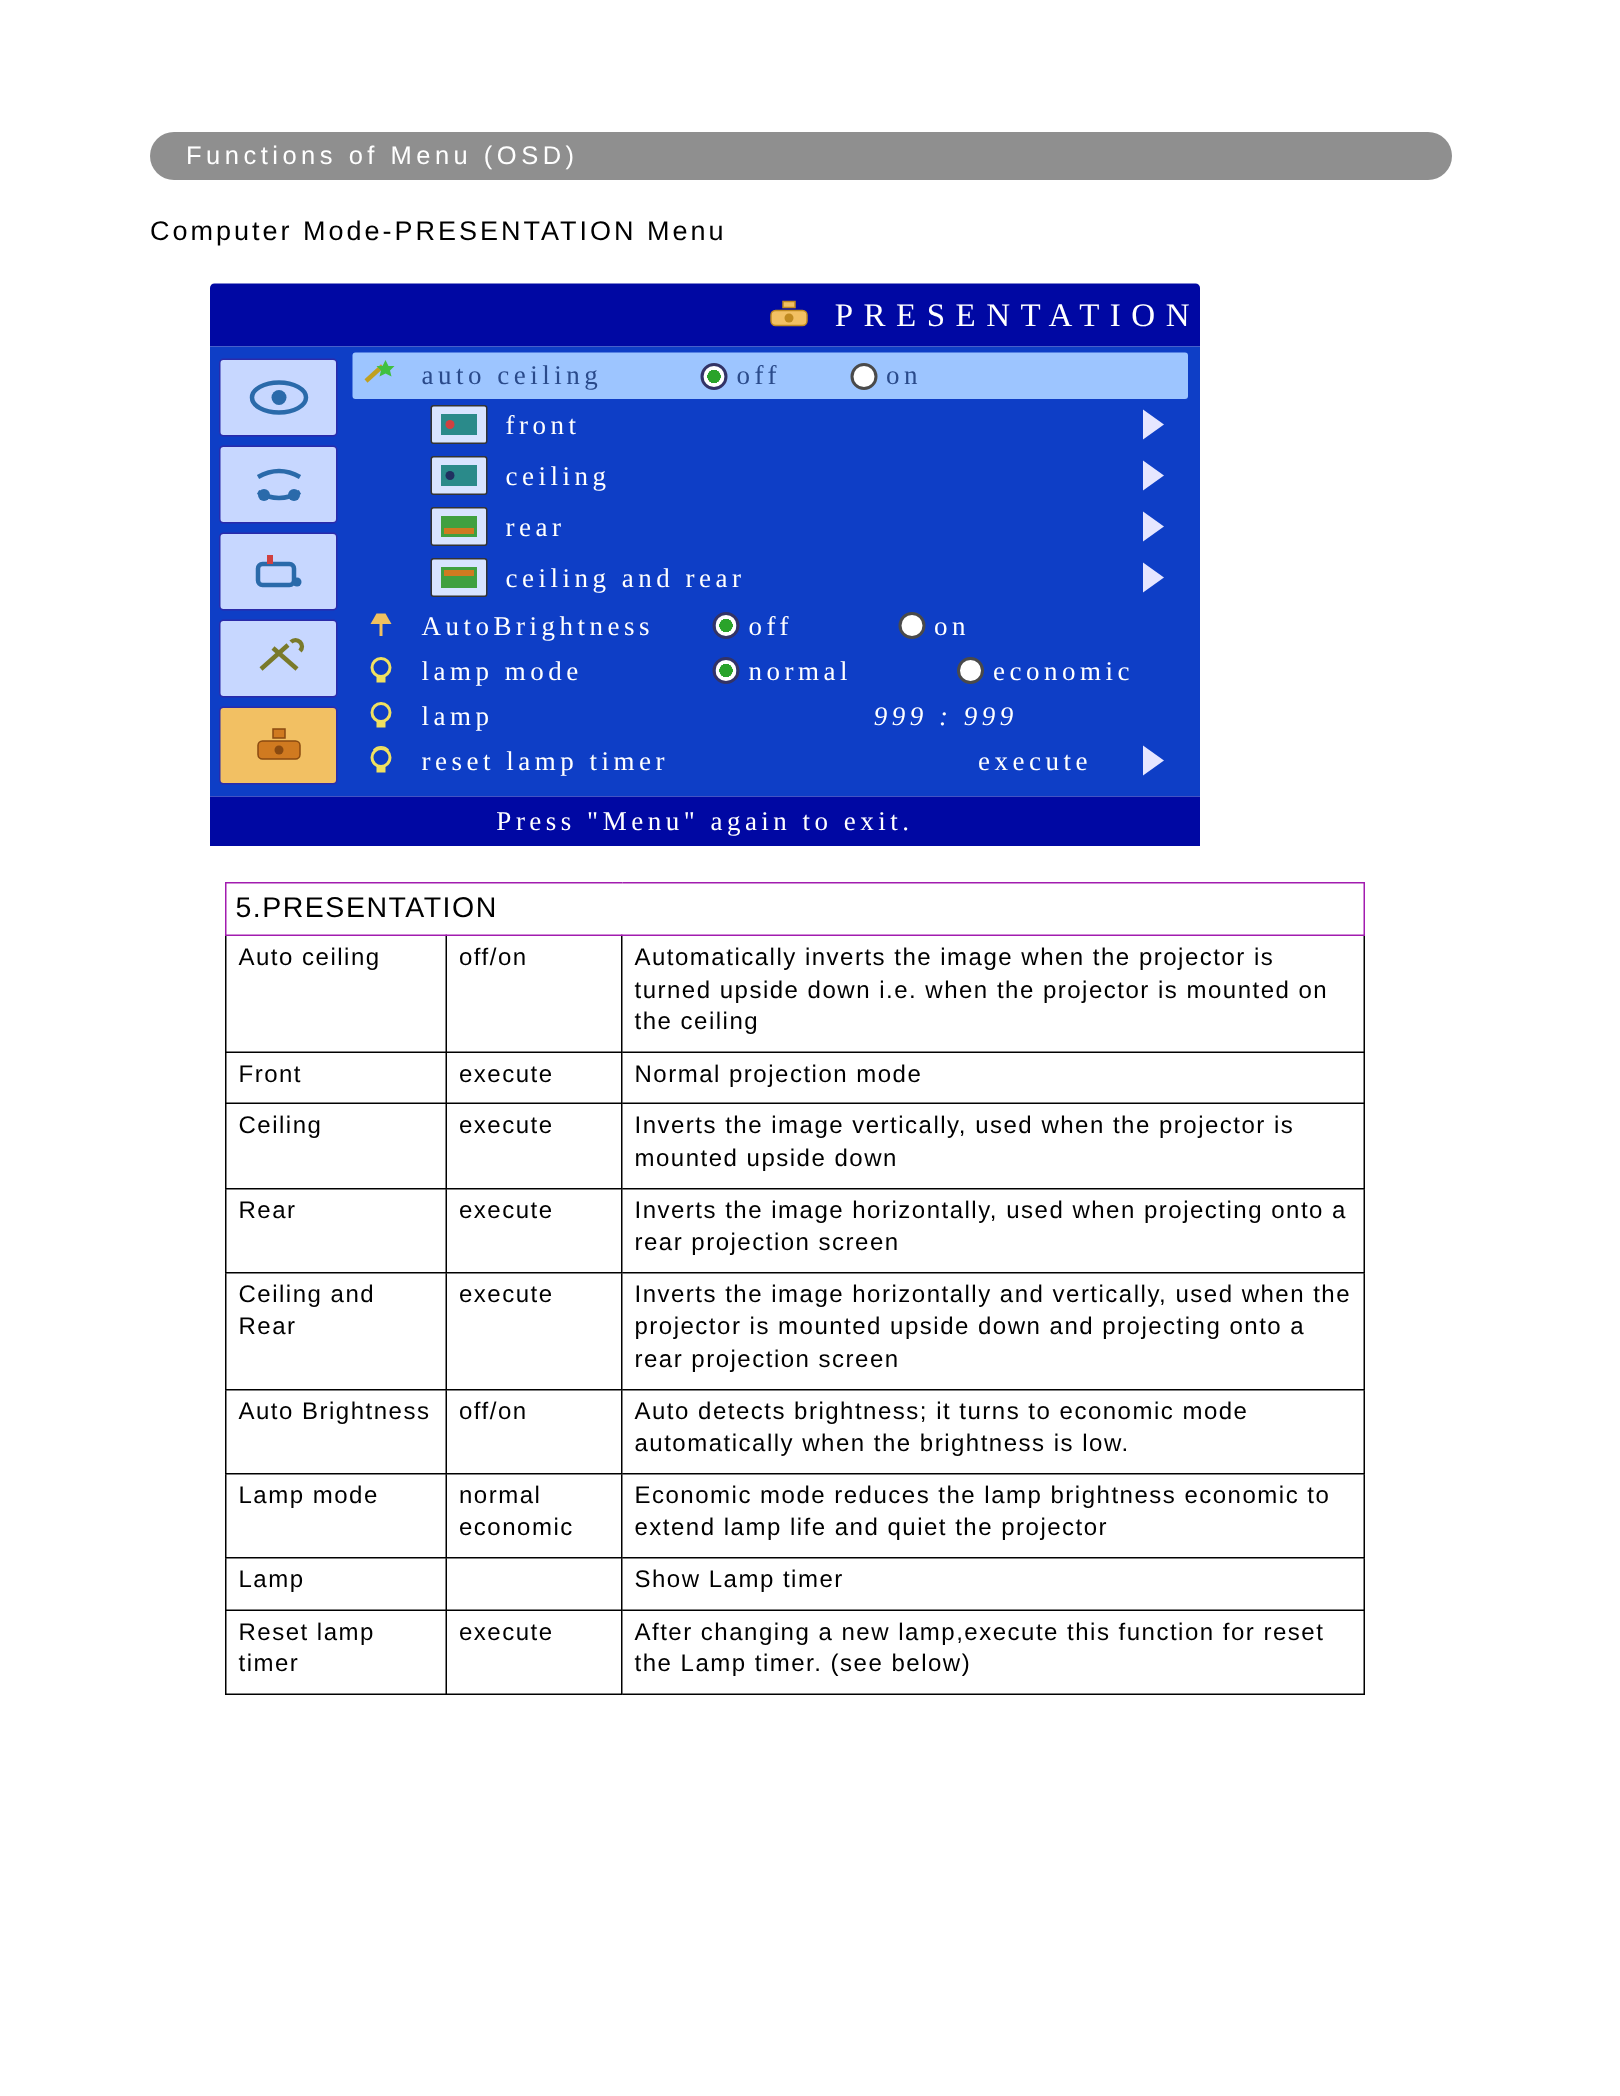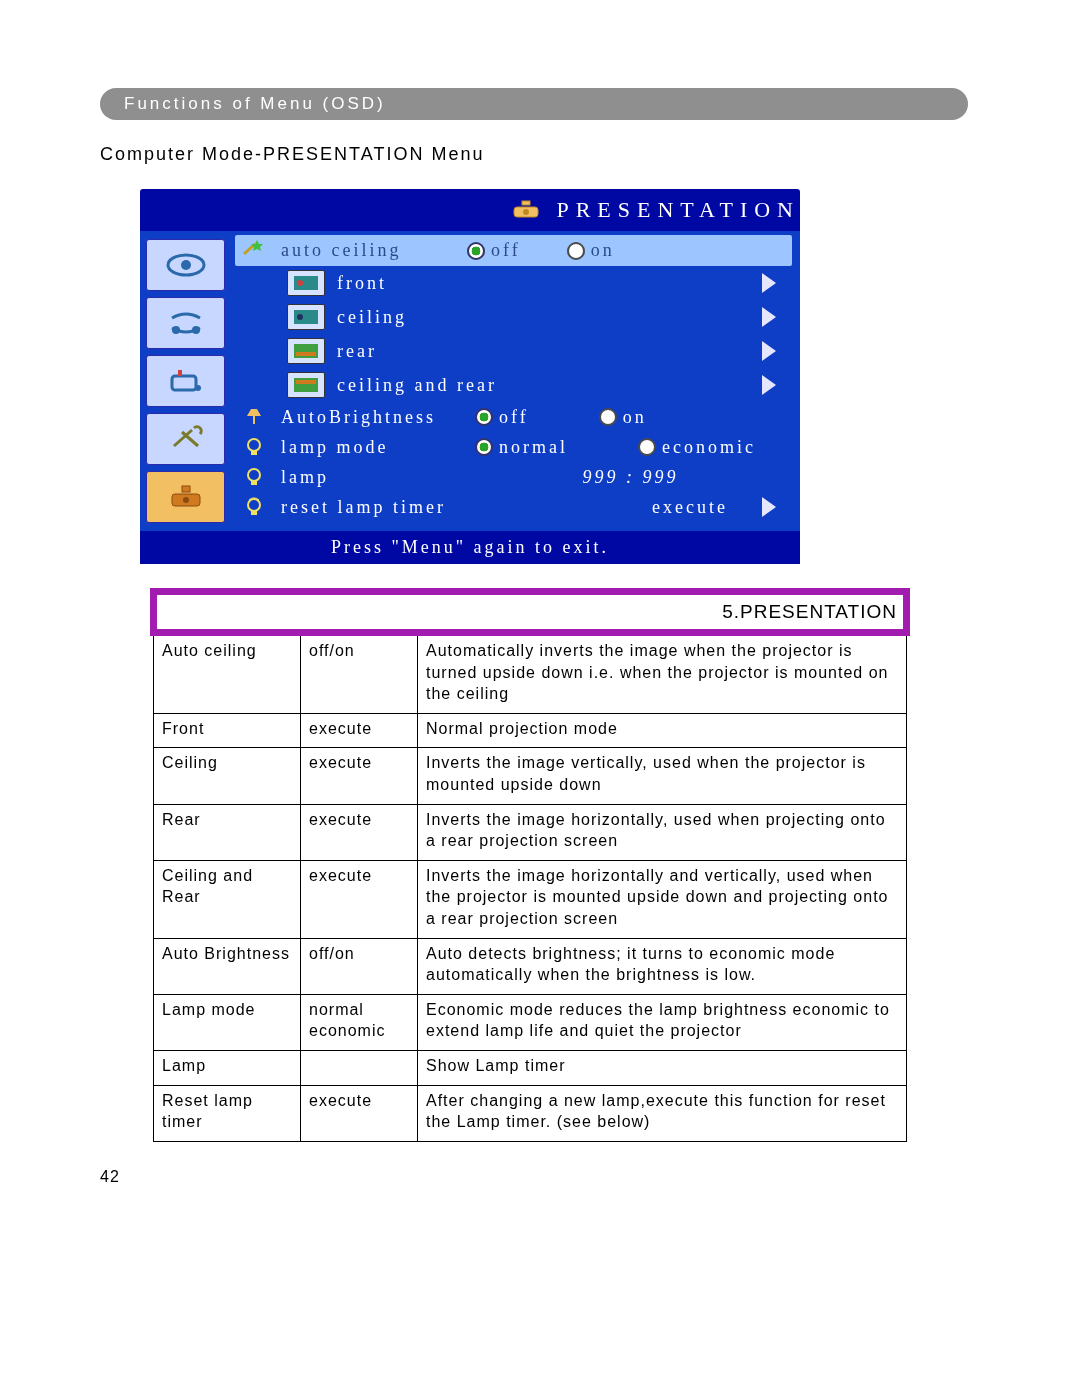--- a/index.html
+++ b/index.html
@@ -89,22 +89,22 @@
   }
   
   table.desc {
     border-collapse: collapse;
     width: 760px;
     margin: 24px 0 0 50px;
     font-size: 16px;
     letter-spacing: 1px;
   }
   table.desc th {
-    border: 7px solid #a21caf;
-    text-align: right;
+    border: 1px solid #a21caf;
+    text-align: left;
     font-weight: normal;
     font-size: 19px;
     letter-spacing: 1px;
     padding: 6px;
   }
   table.desc td {
     border: 1px solid #000;
     vertical-align: top;
     padding: 4px 8px 8px 8px;
     line-height: 1.35;
@@ -340,14 +340,13 @@
           <td>Show Lamp timer</td>
         </tr>
         <tr>
           <td class="c1">Reset lamp timer</td>
           <td class="c2">execute</td>
           <td>After changing a new lamp,execute this function for reset the Lamp timer. (see below)</td>
         </tr>
       </tbody>
   </table>
 
-  <div class="pgnum">42</div>
 </div>
 
 </body></html>

